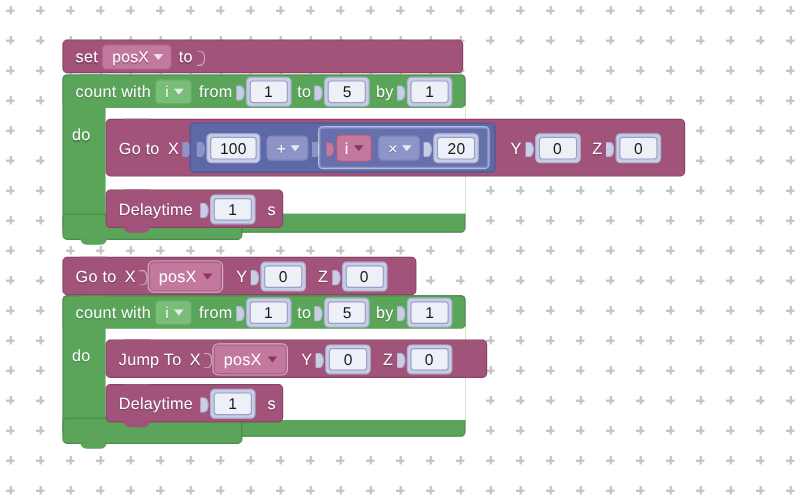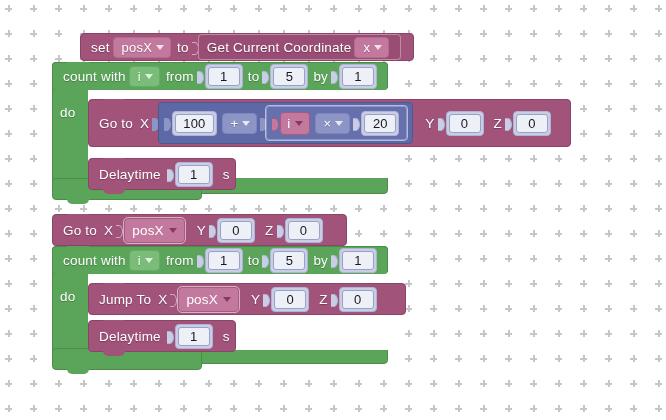--- a/index.html
+++ b/index.html
@@ -614,35 +614,28 @@
     <span class="plug"></span>
     <span class="numshadow">
       <span class="numfield">1</span>
     </span>
   </div>
 
   <div class="blk" style="left:60px;top:103px;width:28px;height:18px;color:#fff;">
     <span class="lbl">do</span>
   </div>
 
-  <div class="blk purple" style="left:52px;top:33px;width:334px;height:28px;padding-left:10px;margin-left:28px;">
+  <div class="blk purple" style="left:52px;top:33px;width:334px;height:28px;padding-left:10px;">
     <span class="lbl">set</span>
     <span class="dd dd-rose">
       <span>posX</span>
       <i class="caret"></i>
     </span>
     <span class="lbl txt">to</span>
     <span class="plug plug-empty"></span>
-    <span class="blk purple-dark" style="position:relative;left:0;top:0;height:26px;padding:0 8px;border:1px solid rgba(255,255,255,.35);border-radius:4px;">
-      <span class="lbl">Get Current Coordinate</span>
-      <span class="dd dd-rose">
-        <span>x</span>
-        <i class="caret"></i>
-      </span>
-    </span>
   </div>
 
   <div class="blk purple" style="left:88px;top:99px;width:483px;height:48px;padding-left:10px;">
     <div class="notch" style="background:#a1537a;"></div>
     <span class="lbl">Go to</span>
     <span class="lbl txt" style="margin-left:4px;">X</span>
     <span class="plug plug-blue"></span>
 
     <span class="blk blue" style="position:relative;left:0;top:0;height:42px;padding:0 5px;align-items:center;">
       <span class="plug plug-blue"></span>

